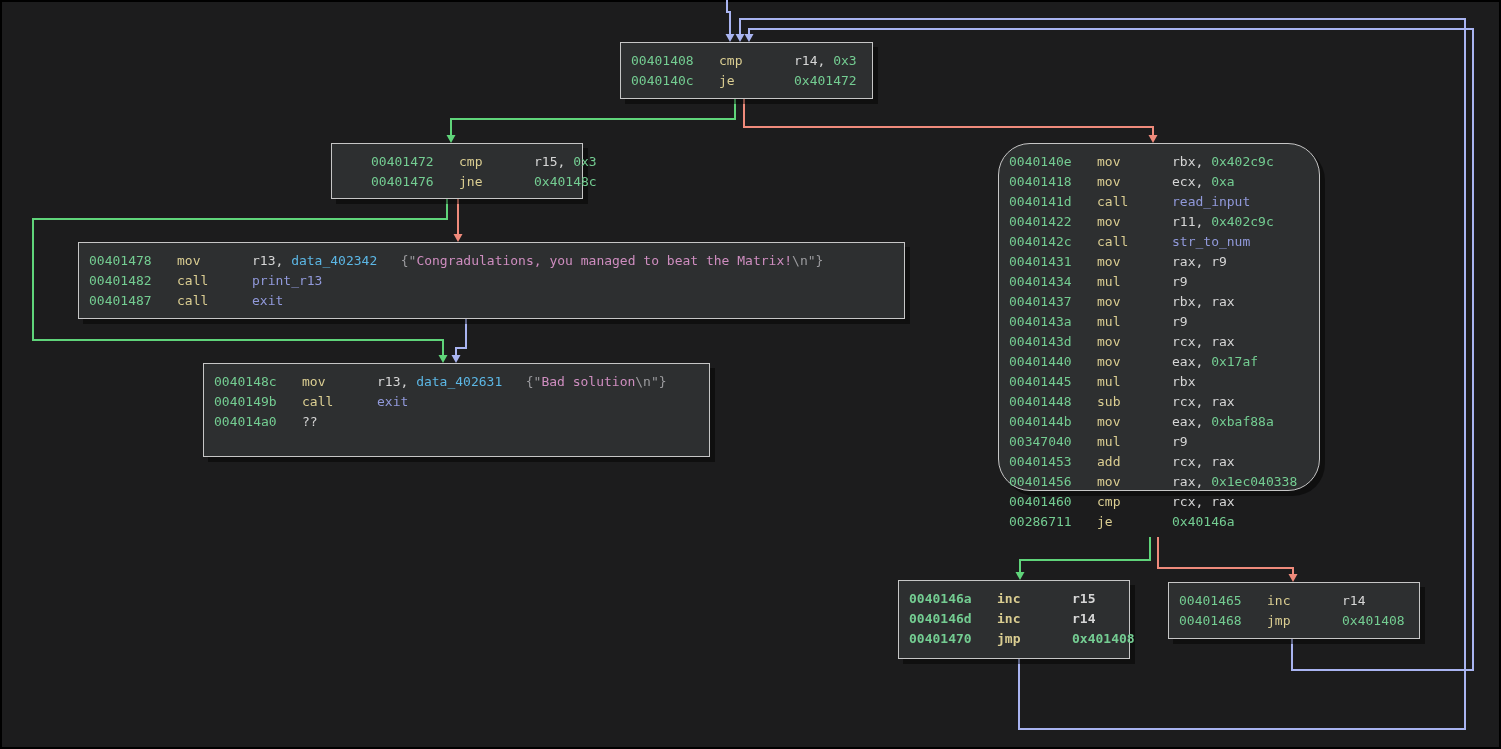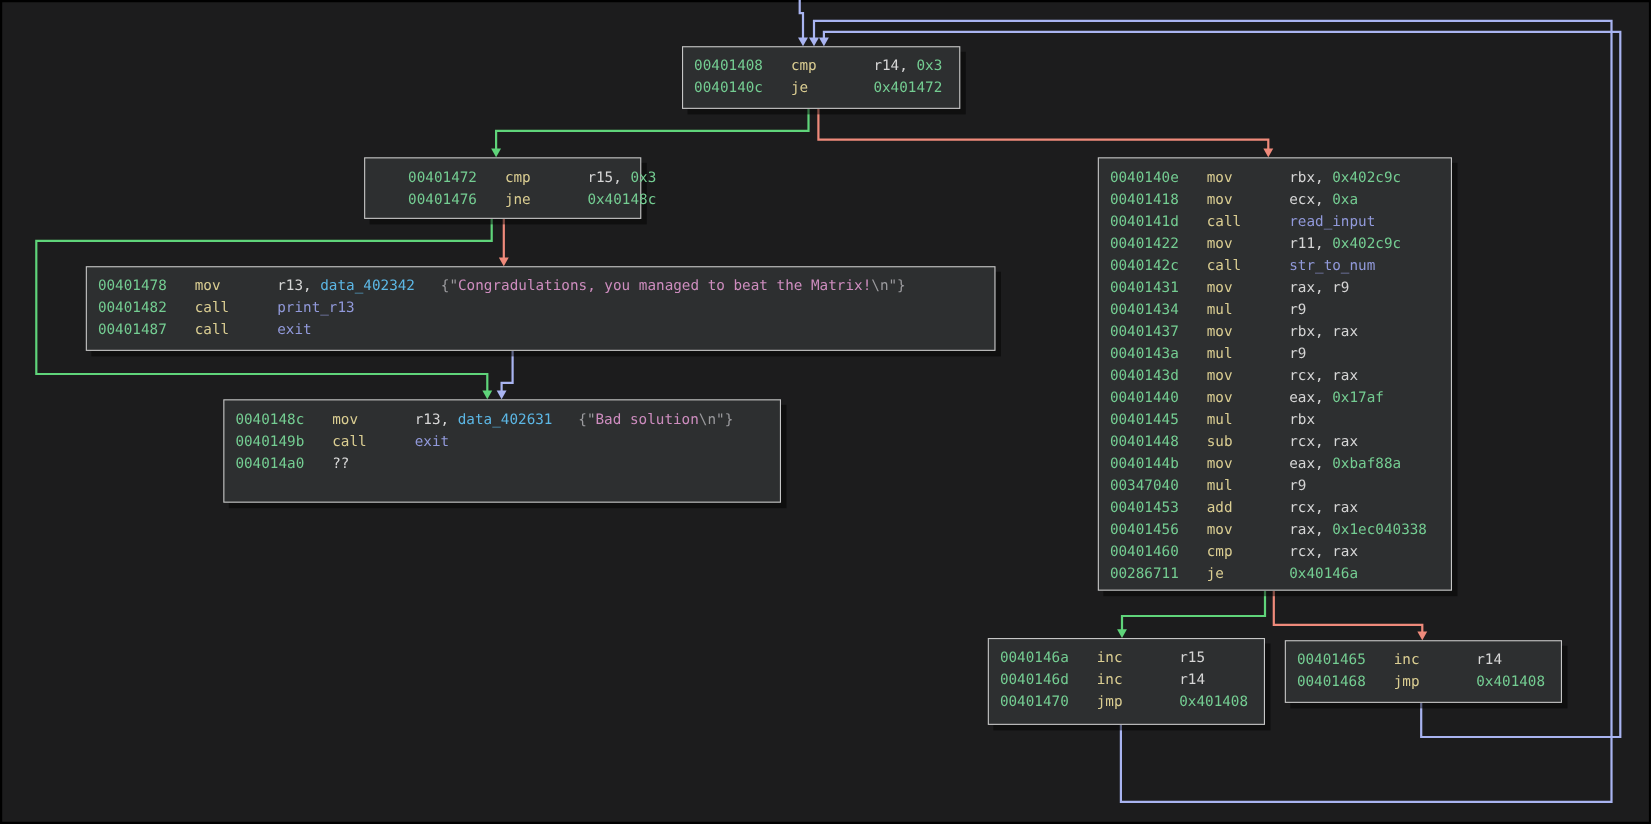--- a/index.html
+++ b/index.html
@@ -73,42 +73,42 @@
       <div class="bb" style="left: 52px; top: 242px; width: 827px; height: 77px; margin-left: 26px;">
         <div class="bb-line"><span class="tok-a">00401478</span><span class="tok-m">mov</span><span class="tok-reg">r13</span><span class="tok-plain">, </span><span class="tok-sym">data_402342</span><span class="tok-punct">   {"</span><span class="tok-str">Congradulations, you managed to beat the Matrix!</span><span class="tok-punct">\n</span><span class="tok-punct">"}</span></div>
         <div class="bb-line"><span class="tok-a">00401482</span><span class="tok-m">call</span><span class="tok-fn">print_r13</span></div>
         <div class="bb-line"><span class="tok-a">00401487</span><span class="tok-m">call</span><span class="tok-fn">exit</span></div>
       </div>
       <div class="bb" style="left: 203px; top: 363px; width: 507px; height: 94px;">
         <div class="bb-line"><span class="tok-a">0040148c</span><span class="tok-m">mov</span><span class="tok-reg">r13</span><span class="tok-plain">, </span><span class="tok-sym">data_402631</span><span class="tok-punct">   {"</span><span class="tok-str">Bad solution</span><span class="tok-punct">\n</span><span class="tok-punct">"}</span></div>
         <div class="bb-line"><span class="tok-a">0040149b</span><span class="tok-m">call</span><span class="tok-fn">exit</span></div>
         <div class="bb-line"><span class="tok-a">004014a0</span><span class="tok-m plainmn">??</span></div>
       </div>
-      <div class="bb" style="left: 998px; top: 143px; width: 322px; height: 394px;">
+      <div class="bb" style="left: 998px; top: 143px; width: 322px; height: 348px; border-radius: 32px;">
         <div class="bb-line"><span class="tok-a">0040140e</span><span class="tok-m">mov</span><span class="tok-reg">rbx</span><span class="tok-plain">, </span><span class="tok-num">0x402c9c</span></div>
         <div class="bb-line"><span class="tok-a">00401418</span><span class="tok-m">mov</span><span class="tok-reg">ecx</span><span class="tok-plain">, </span><span class="tok-num">0xa</span></div>
         <div class="bb-line"><span class="tok-a">0040141d</span><span class="tok-m">call</span><span class="tok-fn">read_input</span></div>
         <div class="bb-line"><span class="tok-a">00401422</span><span class="tok-m">mov</span><span class="tok-reg">r11</span><span class="tok-plain">, </span><span class="tok-num">0x402c9c</span></div>
         <div class="bb-line"><span class="tok-a">0040142c</span><span class="tok-m">call</span><span class="tok-fn">str_to_num</span></div>
         <div class="bb-line"><span class="tok-a">00401431</span><span class="tok-m">mov</span><span class="tok-reg">rax</span><span class="tok-plain">, </span><span class="tok-reg">r9</span></div>
         <div class="bb-line"><span class="tok-a">00401434</span><span class="tok-m">mul</span><span class="tok-reg">r9</span></div>
         <div class="bb-line"><span class="tok-a">00401437</span><span class="tok-m">mov</span><span class="tok-reg">rbx</span><span class="tok-plain">, </span><span class="tok-reg">rax</span></div>
         <div class="bb-line"><span class="tok-a">0040143a</span><span class="tok-m">mul</span><span class="tok-reg">r9</span></div>
         <div class="bb-line"><span class="tok-a">0040143d</span><span class="tok-m">mov</span><span class="tok-reg">rcx</span><span class="tok-plain">, </span><span class="tok-reg">rax</span></div>
         <div class="bb-line"><span class="tok-a">00401440</span><span class="tok-m">mov</span><span class="tok-reg">eax</span><span class="tok-plain">, </span><span class="tok-num">0x17af</span></div>
         <div class="bb-line"><span class="tok-a">00401445</span><span class="tok-m">mul</span><span class="tok-reg">rbx</span></div>
         <div class="bb-line"><span class="tok-a">00401448</span><span class="tok-m">sub</span><span class="tok-reg">rcx</span><span class="tok-plain">, </span><span class="tok-reg">rax</span></div>
         <div class="bb-line"><span class="tok-a">0040144b</span><span class="tok-m">mov</span><span class="tok-reg">eax</span><span class="tok-plain">, </span><span class="tok-num">0xbaf88a</span></div>
         <div class="bb-line"><span class="tok-a">00347040</span><span class="tok-m">mul</span><span class="tok-reg">r9</span></div>
         <div class="bb-line"><span class="tok-a">00401453</span><span class="tok-m">add</span><span class="tok-reg">rcx</span><span class="tok-plain">, </span><span class="tok-reg">rax</span></div>
         <div class="bb-line"><span class="tok-a">00401456</span><span class="tok-m">mov</span><span class="tok-reg">rax</span><span class="tok-plain">, </span><span class="tok-num">0x1ec040338</span></div>
         <div class="bb-line"><span class="tok-a">00401460</span><span class="tok-m">cmp</span><span class="tok-reg">rcx</span><span class="tok-plain">, </span><span class="tok-reg">rax</span></div>
         <div class="bb-line"><span class="tok-a">00286711</span><span class="tok-m">je</span><span class="tok-num">0x40146a</span></div>
       </div>
-      <div class="bb" style="left: 898px; top: 580px; width: 252px; height: 79px;">
+      <div class="bb" style="left: 898px; top: 580px; width: 232px; height: 79px; font-weight: bold;">
         <div class="bb-line"><span class="tok-a">0040146a</span><span class="tok-m">inc</span><span class="tok-reg">r15</span></div>
         <div class="bb-line"><span class="tok-a">0040146d</span><span class="tok-m">inc</span><span class="tok-reg">r14</span></div>
         <div class="bb-line"><span class="tok-a">00401470</span><span class="tok-m">jmp</span><span class="tok-num">0x401408</span></div>
       </div>
       <div class="bb" style="left: 1168px; top: 582px; width: 252px; height: 57px;">
         <div class="bb-line"><span class="tok-a">00401465</span><span class="tok-m">inc</span><span class="tok-reg">r14</span></div>
         <div class="bb-line"><span class="tok-a">00401468</span><span class="tok-m">jmp</span><span class="tok-num">0x401408</span></div>
       </div>
     </div>
 </div>

